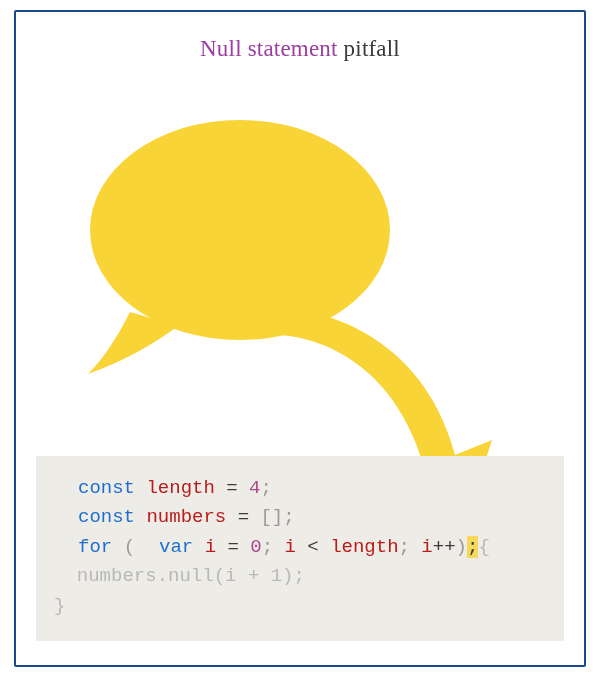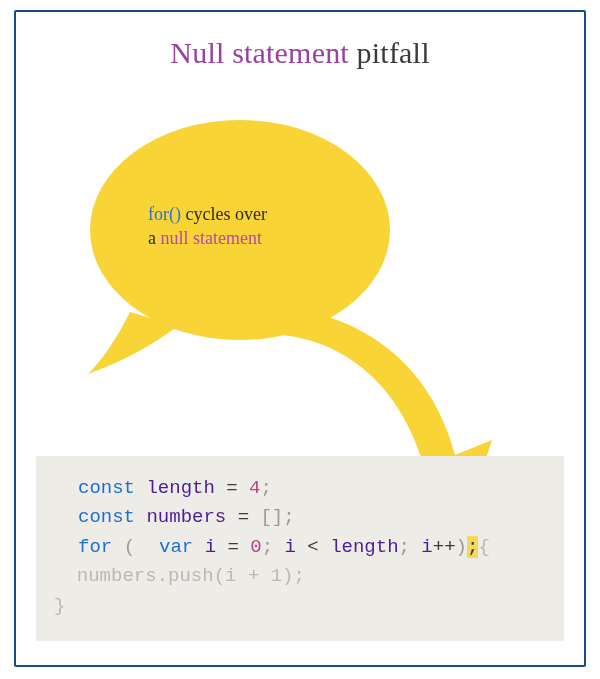--- a/index.html
+++ b/index.html
@@ -15,21 +15,21 @@
     position: absolute;
     top: 10px; left: 14px; right: 14px; bottom: 12px;
     border: 2px solid #1a4a8a;
     border-radius: 2px;
   }
   .title {
     position: absolute;
     top: 36px;
     left: 0; right: 0;
     text-align: center;
-    font-size: 30px;
+    font-size: 23px;
     letter-spacing: 0.2px;
   }
   .title .accent { color: #9b3fa0; }
   .title .rest { color: #3a3a3a; }
 
   .bubble-wrap {
     position: absolute;
     top: 112px;
     left: 80px;
     width: 315px;
@@ -65,21 +65,21 @@
     top: 456px;
     background: #eeece6;
     padding: 18px 18px 20px 18px;
     font-family: "Courier New", Courier, monospace;
     font-size: 19px;
     line-height: 1.55;
     color: #3a3a3a;
     white-space: pre;
   }
   .tok-kw { color: #1f6fd0; margin-left: 24px; }
-  .tok-id { color: #4c1d95; }
+  .tok-id { color: #b91c1c; }
   .tok-num { color: #b04a8a; }
   .tok-op { color: #3a3a3a; }
   .tok-punc { color: #9a9a9a; }
   .tok-dim { color: #b8b8b8; }
   .hl {
     background: #f7d95a;
     padding: 0 0px;
   }
 </style>
 </head>
@@ -90,36 +90,32 @@
 <div class="title">
   <span class="accent">Null statement</span><span class="rest"> pitfall</span>
 </div>
 
 <div class="bubble-wrap">
   <svg width="315" height="270" viewBox="0 0 315 270">
     <defs></defs>
     <ellipse cx="160" cy="118" rx="150" ry="110" fill="#f8d437"></ellipse>
     <path d="M 50 200 Q 30 240 8 262 Q 58 244 98 214 Z" fill="#f8d437"></path>
   </svg>
-  <div class="bubble-text">
-    <span class="kw-for">for()</span><span> cycles over</span><br>
-    <span>a </span><span class="kw-null">null statement</span>
-  </div>
 </div>
 
 <div class="arrow-wrap">
   <svg width="240" height="260" viewBox="0 0 240 260">
     <path d="M 30 10
              C 90 20, 160 60, 185 155
              L 222 140
              L 192 232
              L 118 182
              L 155 170
              C 130 80, 70 40, 10 35
              Z" fill="#f8d437"></path>
   </svg>
 </div>
 
 <div class="code-box"><span><span class="tok-kw">const</span><span> </span><span class="tok-id">length</span><span> </span><span class="tok-op">=</span><span> </span><span class="tok-num">4</span><span class="tok-punc">;</span></span>
 <span><span class="tok-kw">const</span><span> </span><span class="tok-id">numbers</span><span> </span><span class="tok-op">=</span><span> </span><span class="tok-punc">[]</span><span class="tok-punc">;</span></span>
 <span><span class="tok-kw">for</span><span> </span><span class="tok-punc">(</span><span class="tok-kw">var</span><span> </span><span class="tok-id">i</span><span> </span><span class="tok-op">=</span><span> </span><span class="tok-num">0</span><span class="tok-punc">;</span><span> </span><span class="tok-id">i</span><span> </span><span class="tok-op">&lt;</span><span> </span><span class="tok-id">length</span><span class="tok-punc">;</span><span> </span><span class="tok-id">i</span><span class="tok-op">++</span><span class="tok-punc">)</span><span class="hl">;</span><span class="tok-dim">{</span></span>
-<span><span class="tok-dim">  </span><span class="tok-dim">numbers</span><span class="tok-dim">.</span><span class="tok-dim">push</span><span class="tok-dim">(</span><span class="tok-dim">i</span><span class="tok-dim"> </span><span class="tok-dim">+</span><span class="tok-dim"> </span><span class="tok-dim">1</span><span class="tok-dim">)</span><span class="tok-dim">;</span></span>
+<span><span class="tok-dim">  </span><span class="tok-dim">numbers</span><span class="tok-dim">.</span><span class="tok-dim">null</span><span class="tok-dim">(</span><span class="tok-dim">i</span><span class="tok-dim"> </span><span class="tok-dim">+</span><span class="tok-dim"> </span><span class="tok-dim">1</span><span class="tok-dim">)</span><span class="tok-dim">;</span></span>
 <span><span class="tok-dim">}</span></span></div>
 
 </body></html>

